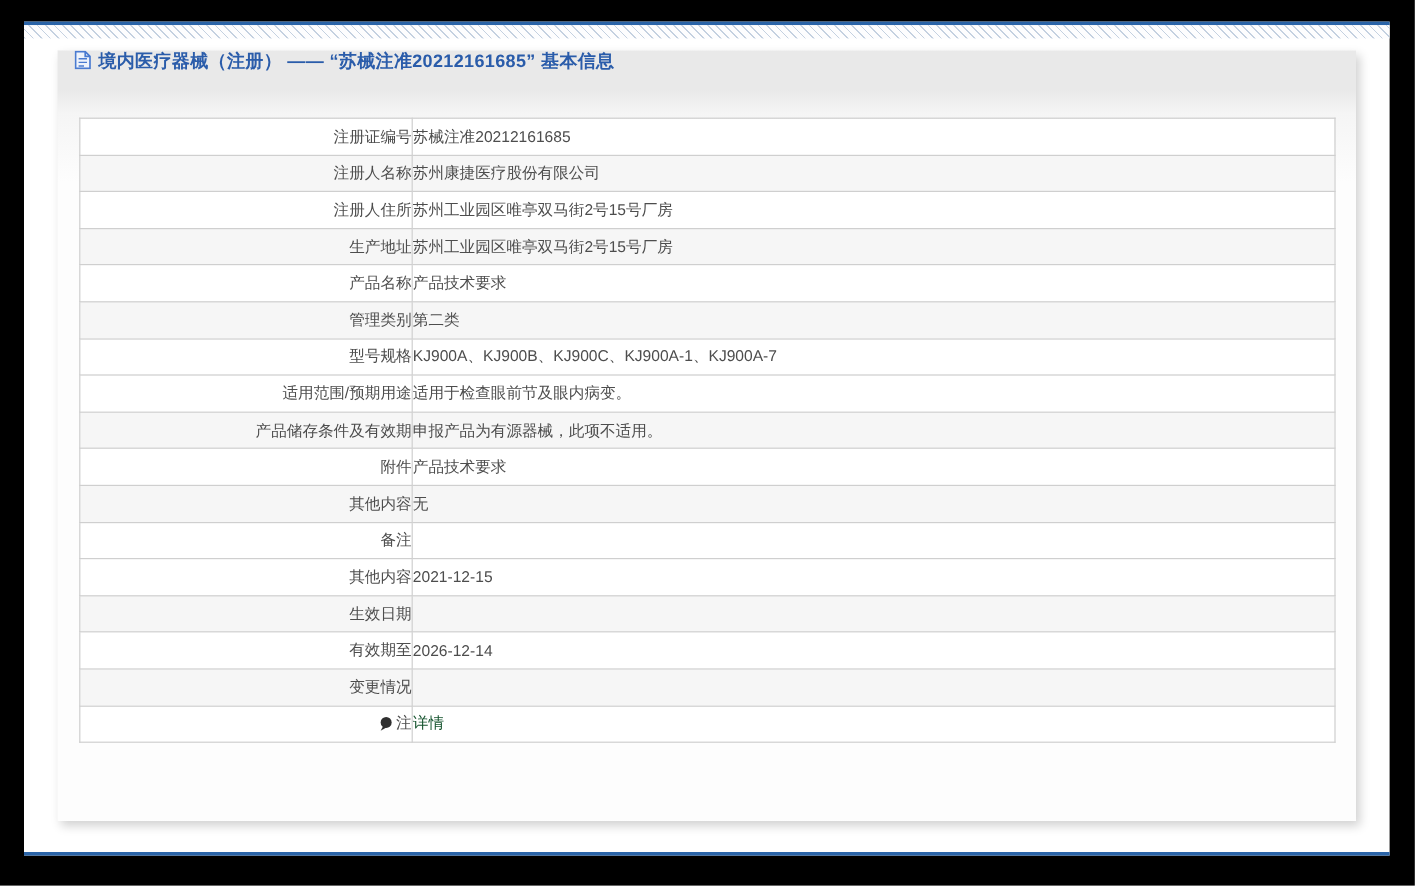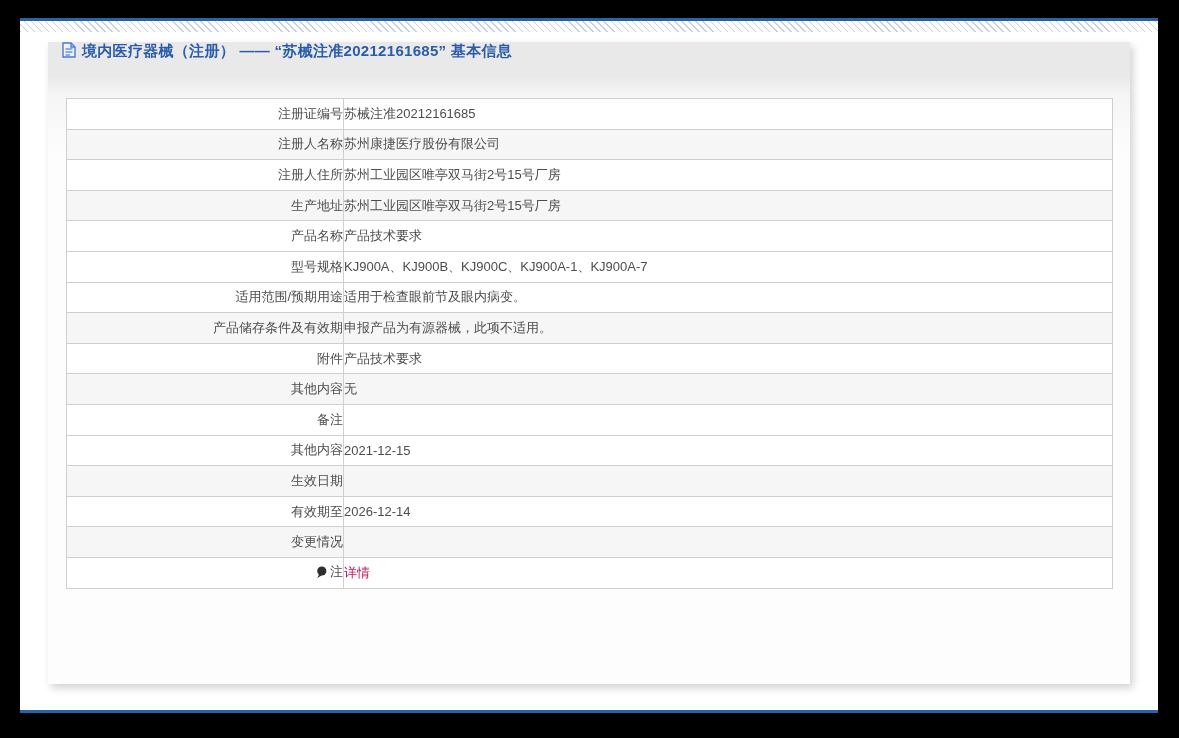--- a/index.html
+++ b/index.html
@@ -38,21 +38,21 @@
     border:1px solid #cfcfcf;height:29.6px;padding:0;
     overflow:hidden;white-space:nowrap;background:#ffffff;
   }
   td.lbl{
     width:276px;text-align:right;padding-right:11px;color:#4d4d4d;
   }
   td.val{padding-left:13px;}
   tr.alt td{background:#f6f6f6;}
   .lbl-inner{display:inline-flex;align-items:center;gap:3px;}
   .comment-icon{width:11px;height:13px;display:inline-block;vertical-align:-2px;}
-  a.detail{color:#be185d;text-decoration:none;cursor:pointer;}
+  a.detail{color:#14532d;text-decoration:none;cursor:pointer;}
 </style>
 </head>
 <body>
 
 <div class="page">
   <div class="hatch"></div>
 
   <div class="card">
     <div class="card-title">
       <svg class="doc-icon" viewBox="0 0 14 16">
@@ -80,20 +80,24 @@
             <td class="lbl">注册人住所</td>
             <td class="val">苏州工业园区唯亭双马街2号15号厂房</td>
           </tr>
           <tr class="alt">
             <td class="lbl">生产地址</td>
             <td class="val">苏州工业园区唯亭双马街2号15号厂房</td>
           </tr>
           <tr>
             <td class="lbl">产品名称</td>
             <td class="val">产品技术要求</td>
+          </tr>
+          <tr class="alt">
+            <td class="lbl">管理类别</td>
+            <td class="val">第二类</td>
           </tr>
           <tr>
             <td class="lbl">型号规格</td>
             <td class="val">KJ900A、KJ900B、KJ900C、KJ900A-1、KJ900A-7</td>
           </tr>
           <tr>
             <td class="lbl">适用范围/预期用途</td>
             <td class="val">适用于检查眼前节及眼内病变。</td>
           </tr>
           <tr class="alt">

